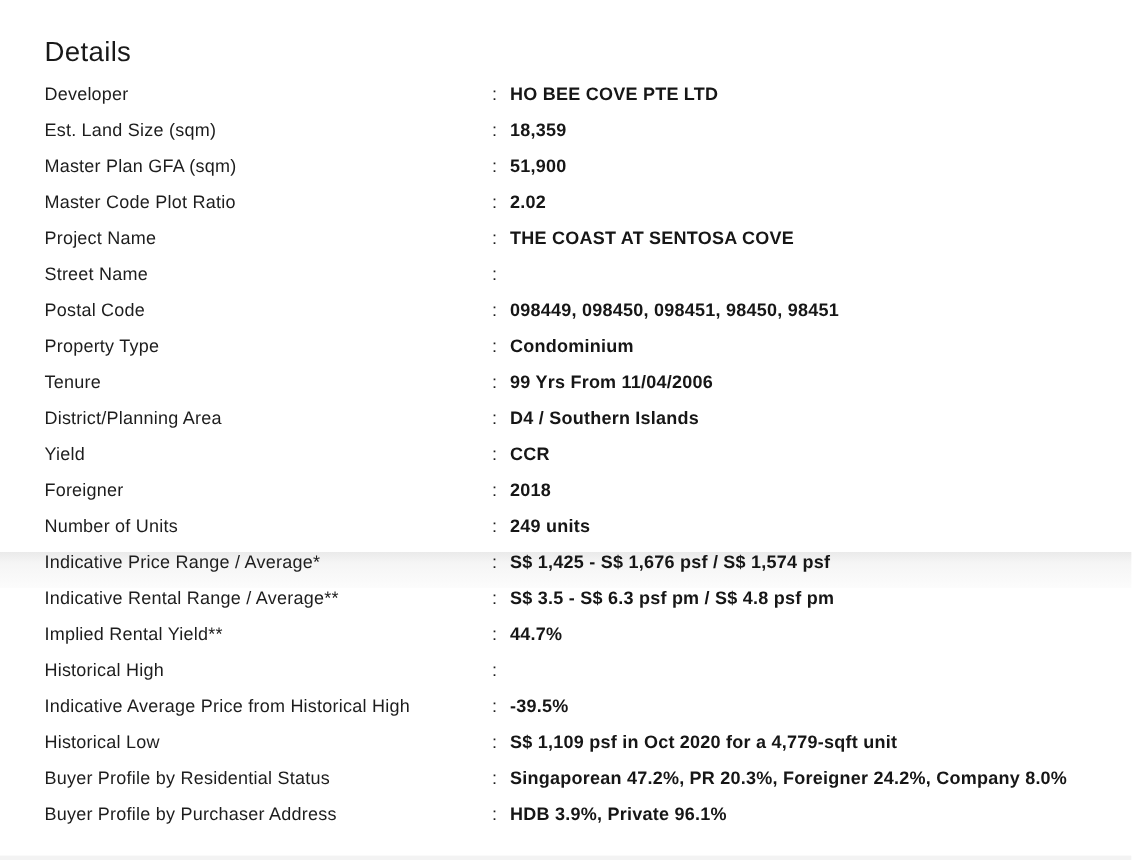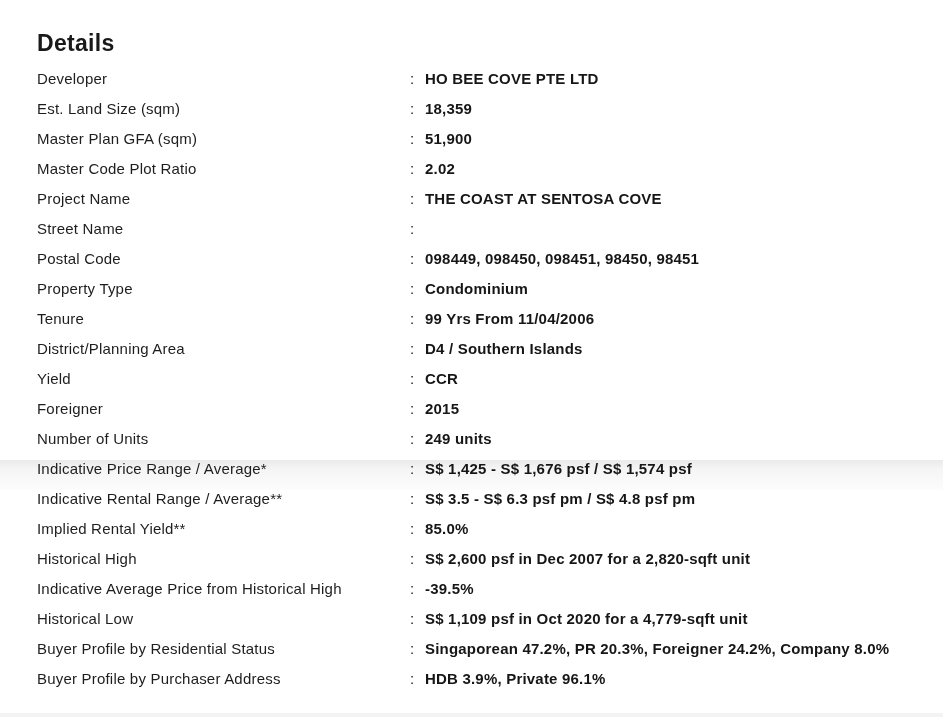--- a/index.html
+++ b/index.html
@@ -11,21 +11,21 @@
     font-family: "Liberation Sans", "DejaVu Sans", sans-serif;
     color: #1c1c1c;
     position: relative;
     overflow: hidden;
   }
   .page-title {
     margin: 0;
     padding: 29px 0 0 37px;
     font-size: 23px;
     line-height: 28px;
-    font-weight: 700;
+    font-weight: 400;
     letter-spacing: 0.3px;
     color: #191919;
   }
   .details-table { margin-top: 13px; }
   .detail-row {
     display: flex;
     align-items: flex-start;
     height: 30px;
     padding: 0 13px 0 37px;
     font-size: 15px;
@@ -117,46 +117,45 @@
         <span class="detail-value">D4 / Southern Islands</span>
       </div>
       <div class="detail-row">
         <span class="detail-label">Yield</span>
         <span class="detail-sep">:</span>
         <span class="detail-value">CCR</span>
       </div>
       <div class="detail-row">
         <span class="detail-label">Foreigner</span>
         <span class="detail-sep">:</span>
-        <span class="detail-value">2015</span>
+        <span class="detail-value">2018</span>
       </div>
       <div class="detail-row">
         <span class="detail-label">Number of Units</span>
         <span class="detail-sep">:</span>
         <span class="detail-value">249 units</span>
       </div>
       <div class="detail-row highlight">
         <span class="detail-label">Indicative Price Range / Average*</span>
         <span class="detail-sep">:</span>
         <span class="detail-value">S$ 1,425 - S$ 1,676 psf / S$ 1,574 psf</span>
       </div>
       <div class="detail-row">
         <span class="detail-label">Indicative Rental Range / Average**</span>
         <span class="detail-sep">:</span>
         <span class="detail-value">S$ 3.5 - S$ 6.3 psf pm / S$ 4.8 psf pm</span>
       </div>
       <div class="detail-row">
         <span class="detail-label">Implied Rental Yield**</span>
         <span class="detail-sep">:</span>
-        <span class="detail-value">85.0%</span>
+        <span class="detail-value">44.7%</span>
       </div>
       <div class="detail-row">
         <span class="detail-label">Historical High</span>
         <span class="detail-sep">:</span>
-        <span class="detail-value">S$ 2,600 psf in Dec 2007 for a 2,820-sqft unit</span>
       </div>
       <div class="detail-row">
         <span class="detail-label">Indicative Average Price from Historical High</span>
         <span class="detail-sep">:</span>
         <span class="detail-value">-39.5%</span>
       </div>
       <div class="detail-row">
         <span class="detail-label">Historical Low</span>
         <span class="detail-sep">:</span>
         <span class="detail-value">S$ 1,109 psf in Oct 2020 for a 4,779-sqft unit</span>

